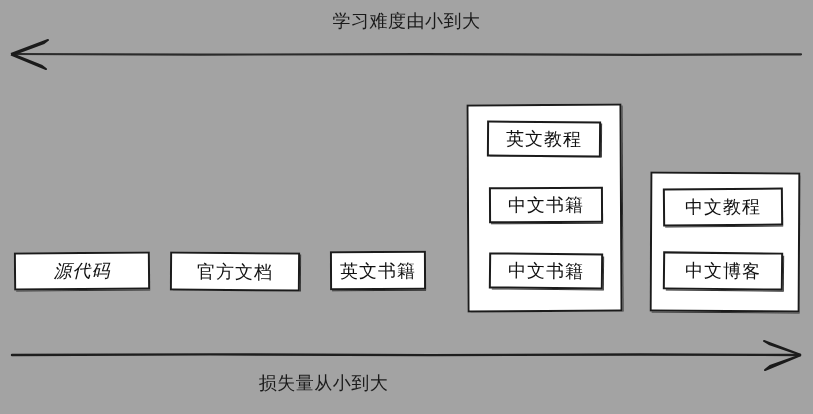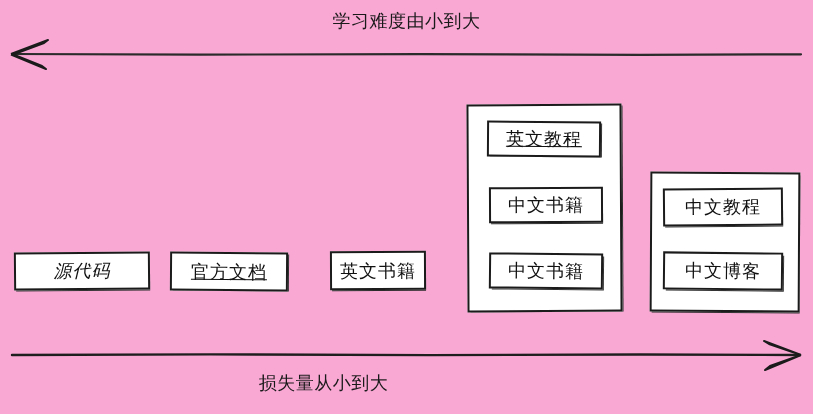--- a/index.html
+++ b/index.html
@@ -8,21 +8,21 @@
     background: #ffffff;
   }
   body {
     font-family: "Liberation Sans", "DejaVu Sans", sans-serif;
     color: #111111;
   }
   #canvas {
     position: relative;
     width: 813px;
     height: 414px;
-    background: #f9a8d4;
+    background: #a3a3a3;
     overflow: hidden;
   }
   .axis-label {
     position: absolute;
     font-size: 18px;
     line-height: 22px;
     color: #1a1a1a;
     letter-spacing: 0.5px;
     white-space: nowrap;
     text-align: center;
@@ -54,36 +54,36 @@
     align-items: center;
     justify-content: center;
     font-size: 18px;
     line-height: 1;
     letter-spacing: 1px;
     color: #111111;
     white-space: nowrap;
   }
   
   .node.j1 { transform: rotate(-0.5deg); box-shadow: 1px 2px 0 -1px #333; }
-  .node.j2 { transform: rotate(0.4deg);  box-shadow: 2px 1px 0 -1px #333; text-decoration: underline; }
+  .node.j2 { transform: rotate(0.4deg);  box-shadow: 2px 1px 0 -1px #333; }
   .node.j3 { transform: rotate(-0.25deg);box-shadow: 1px 2px 0 -1px #2b2b2b; }
   .node.j4 { transform: rotate(0.6deg);  box-shadow: 2px 2px 0 -1px #333; }
 
   .group-box {
     position: absolute;
     box-sizing: border-box;
     background: #ffffff;
     border: 2px solid #1b1b1b;
   }
   .group-box.g1 { transform: rotate(-0.3deg); box-shadow: 2px 1px 0 -1px #2e2e2e; }
   .group-box.g2 { transform: rotate(0.3deg);  box-shadow: 1px 2px 0 -1px #2e2e2e; }
 
   
   #node-source-code   { left: 14px;  top: 252px; width: 136px; height: 38px; font-style: italic; }
-  #node-official-docs { left: 170px; top: 252px; width: 118px; height: 39px; }
+  #node-official-docs { left: 170px; top: 252px; width: 130px; height: 39px; }
   #node-english-books { left: 330px; top: 251px; width: 96px; height: 39px; }
 
   #group-english { left: 467px; top: 104px; width: 155px; height: 208px; }
   #node-english-tutorial { left: 487px; top: 121px; width: 114px; height: 36px; }
   #node-english-blog     { left: 489px; top: 187px; width: 114px; height: 36px; }
   #node-chinese-books    { left: 489px; top: 253px; width: 114px; height: 36px; }
 
   #group-chinese { left: 650px; top: 172px; width: 150px; height: 140px; }
   #node-chinese-tutorial { left: 663px; top: 188px; width: 120px; height: 38px; }
   #node-chinese-blog     { left: 663px; top: 252px; width: 120px; height: 38px; }

